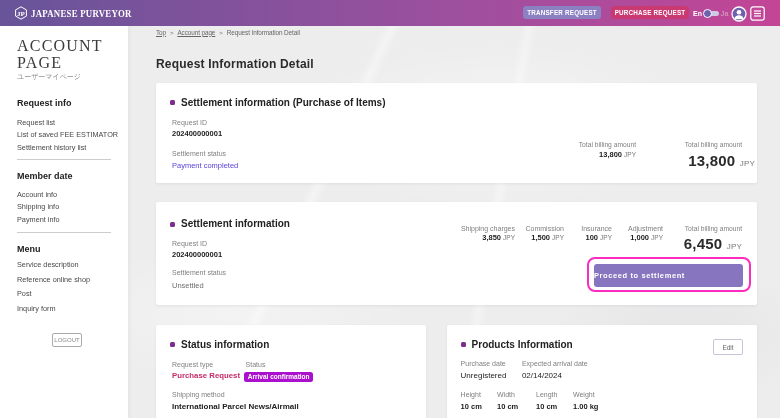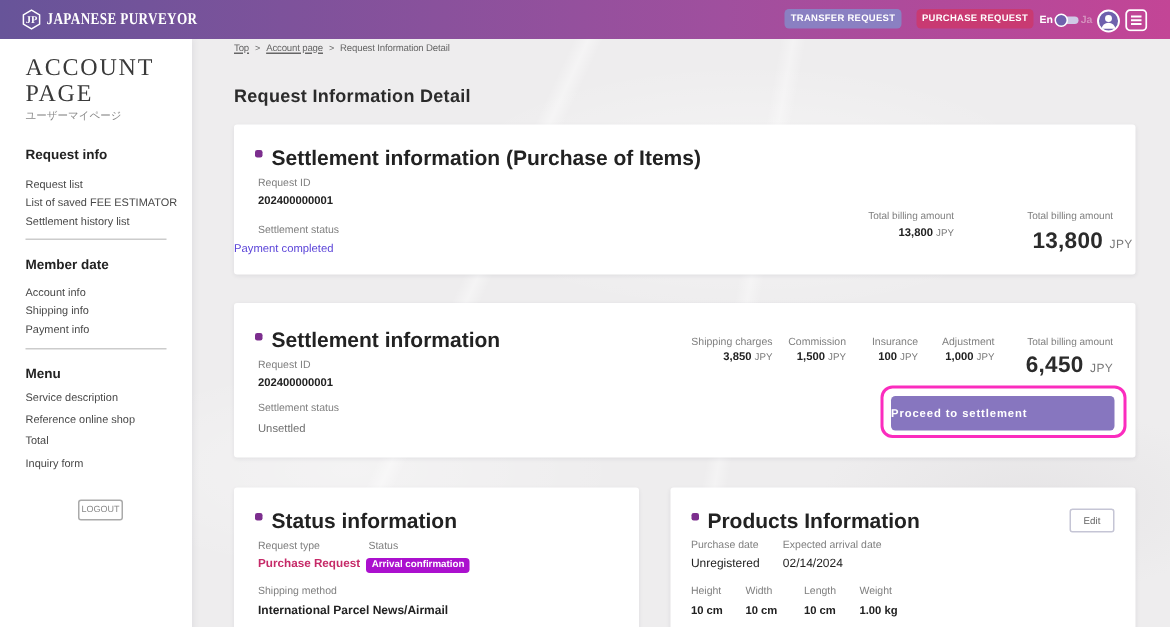--- a/index.html
+++ b/index.html
@@ -49,21 +49,21 @@
 #h1 { position:absolute; left:28px; top:31px; font-size:12px; font-weight:bold; color:#2b2b2b; letter-spacing:0.2px; }
 
 .card { position:absolute; left:28px; width:601px; background:#fff; border-radius:2px;
   box-shadow:0 1px 3px rgba(40,40,60,0.08); }
 #card1 { top:57px; height:100px; }
 #card2 { top:176px; height:103px; }
 #card3 { top:299px; left:28px; width:269.5px; height:119px; }
 #card4 { top:299px; left:318.6px; width:310.4px; height:119px; }
 
 .bullet { position:absolute; width:5px; height:5px; border-radius:1.5px; background:#7c2e8e; }
-.ctitle { position:absolute; font-size:14px; font-weight:bold; color:#222; }
+.ctitle { position:absolute; font-size:10px; font-weight:bold; color:#222; }
 .lbl { position:absolute; font-size:7px; color:#7f7f7f; }
 .lbls { position:absolute; font-size:6.7px; color:#7f7f7f; }
 .val { position:absolute; font-size:7.5px; font-weight:bold; color:#222; }
 .jpy { font-size:6.5px; font-weight:normal; color:#777; }
 .big { font-size:15px; font-weight:bold; color:#2b2b2b; letter-spacing:0.2px; }
 .bigjpy { font-size:8px; font-weight:normal; color:#777; }
 .r { text-align:right; }
 </style>
 </head>
 <body>
@@ -102,36 +102,36 @@
   <div class="sb-l" style="top:117px">Settlement history list</div>
   <div class="sb-hr" style="top:133px"></div>
   <div class="sb-h" style="top:145px">Member date</div>
   <div class="sb-l" style="top:164px">Account info</div>
   <div class="sb-l" style="top:176px">Shipping info</div>
   <div class="sb-l" style="top:189px">Payment info</div>
   <div class="sb-hr" style="top:206px"></div>
   <div class="sb-h" style="top:218px">Menu</div>
   <div class="sb-l" style="top:234px">Service description</div>
   <div class="sb-l" style="top:249px">Reference online shop</div>
-  <div class="sb-l" style="top:263px">Total</div>
+  <div class="sb-l" style="top:263px">Post</div>
   <div class="sb-l" style="top:278px">Inquiry form</div>
   <div id="logout">LOGOUT</div>
 </div>
 
 <div id="main">
   <div id="crumb"><a href="#">Top</a><span class="sep">&gt;</span><a href="#">Account page</a><span class="sep">&gt;</span>Request Information Detail</div>
   <div id="h1">Request Information Detail</div>
 
   <div id="card1" class="card">
     <div class="bullet" style="left:14px;top:17px"></div>
     <div class="ctitle" style="left:25px;top:13.5px">Settlement information (Purchase of Items)</div>
     <div class="lbl" style="left:16px;top:35.5px">Request ID</div>
     <div class="val" style="left:16px;top:46px">202400000001</div>
     <div class="lbl" style="left:16px;top:66.5px">Settlement status</div>
-    <div class="val" style="left:0;top:77.5px;color:#5a43d8;font-weight:normal">Payment completed</div>
+    <div class="val" style="left:16px;top:77.5px;color:#5a43d8;font-weight:normal">Payment completed</div>
     <div class="lbls r" style="right:121px;top:57.5px">Total billing amount</div>
     <div class="val r" style="right:121px;top:66.5px">13,800 <span class="jpy">JPY</span></div>
     <div class="lbls r" style="right:15px;top:57.5px">Total billing amount</div>
     <div class="big r" style="position:absolute;right:2px;top:68.5px">13,800 <span class="bigjpy">JPY</span></div>
   </div>
 
   <div id="card2" class="card">
     <div class="bullet" style="left:14px;top:19.5px"></div>
     <div class="ctitle" style="left:25px;top:16px">Settlement information</div>
     <div class="lbl" style="left:16px;top:37.5px">Request ID</div>

